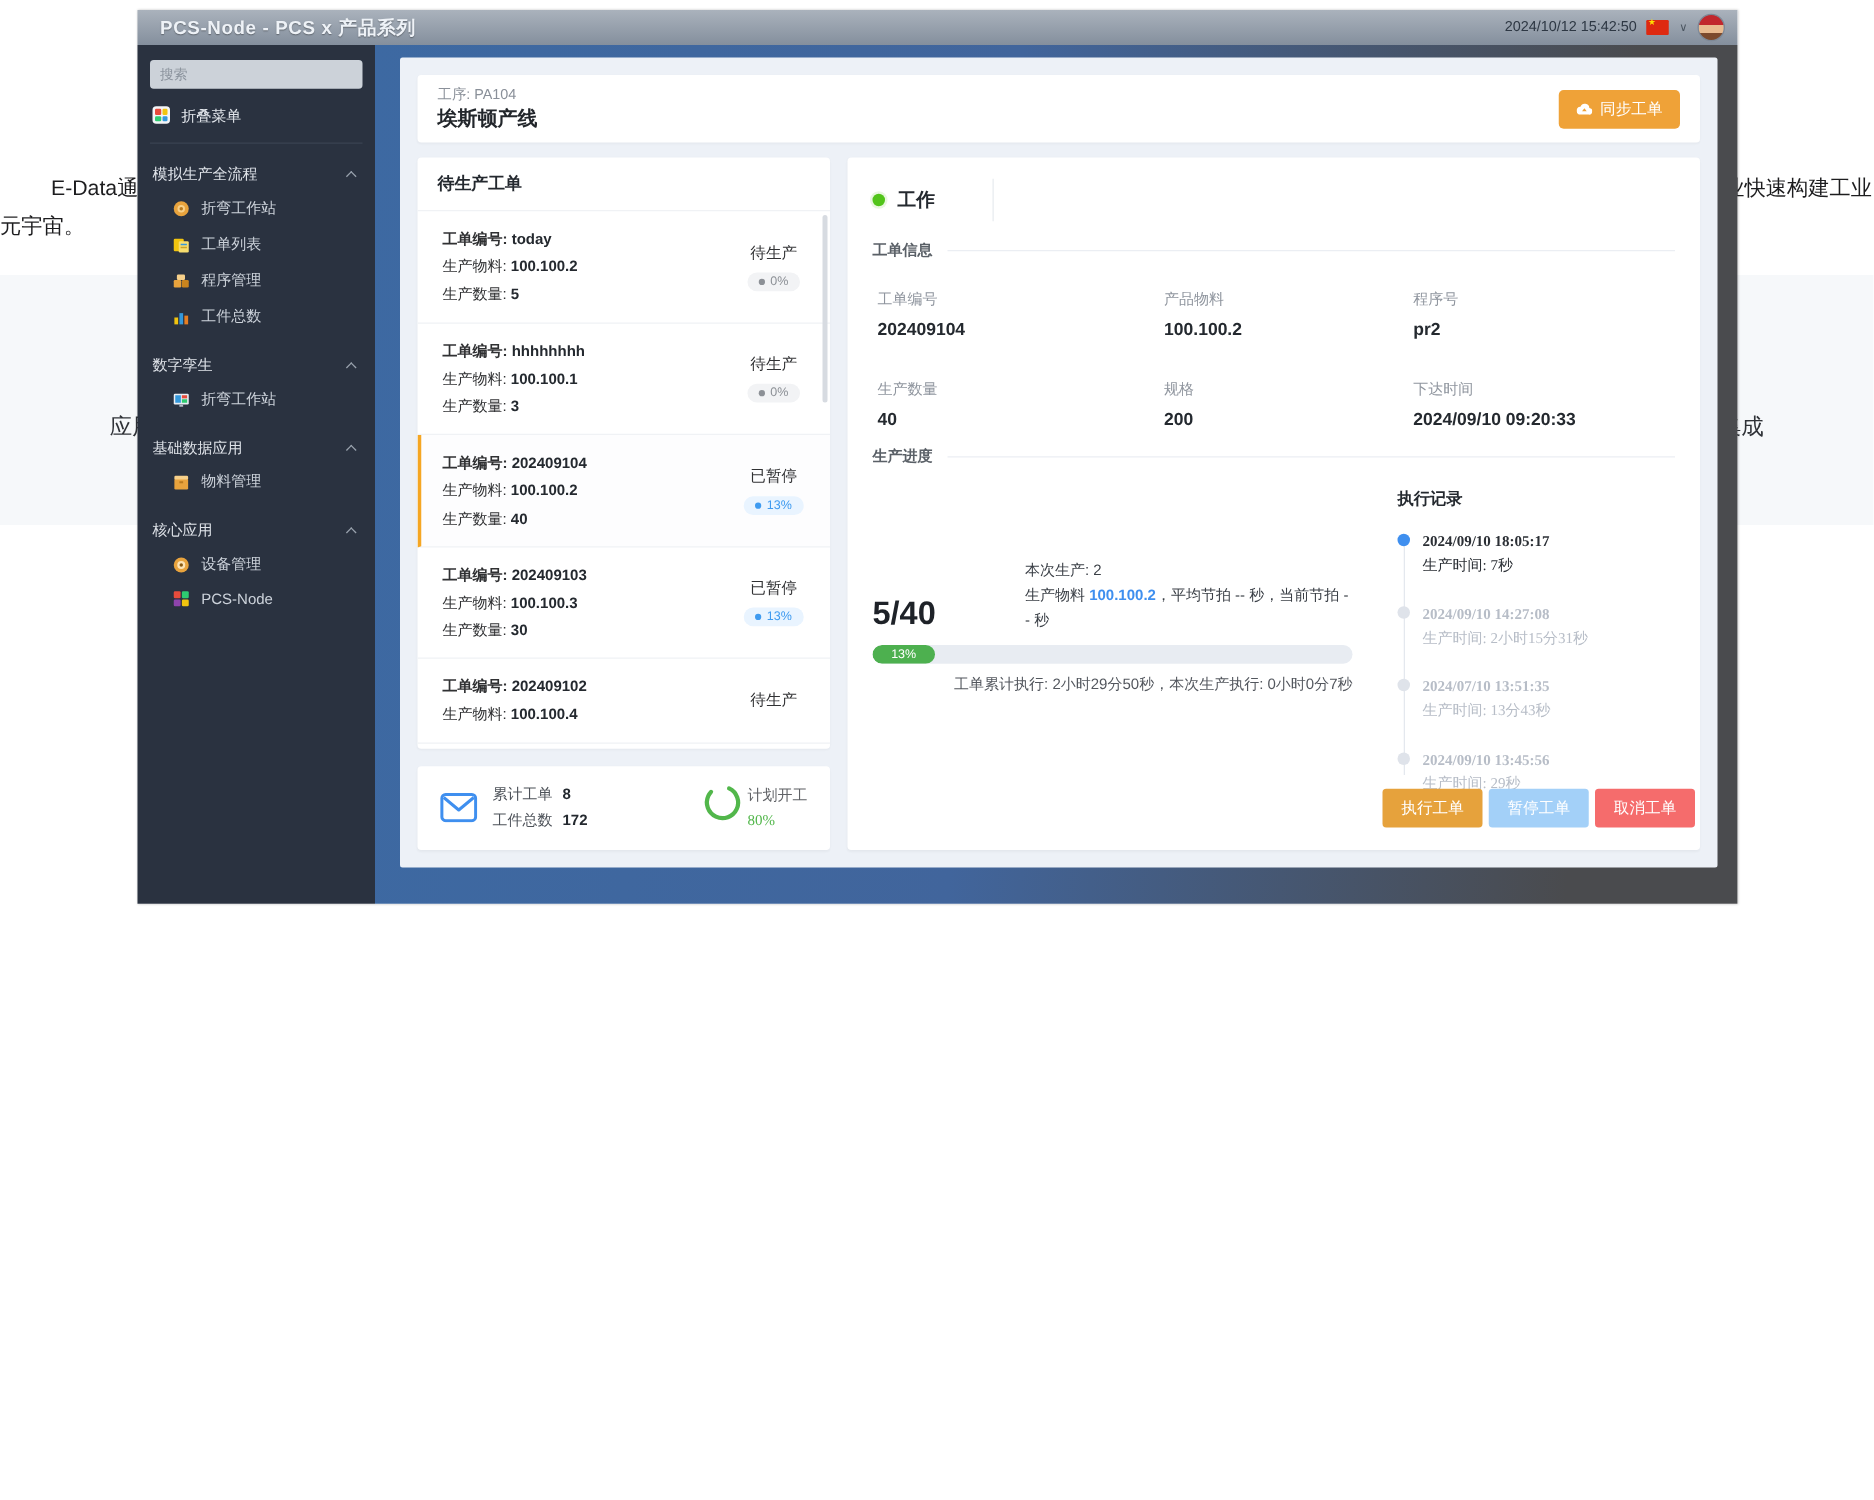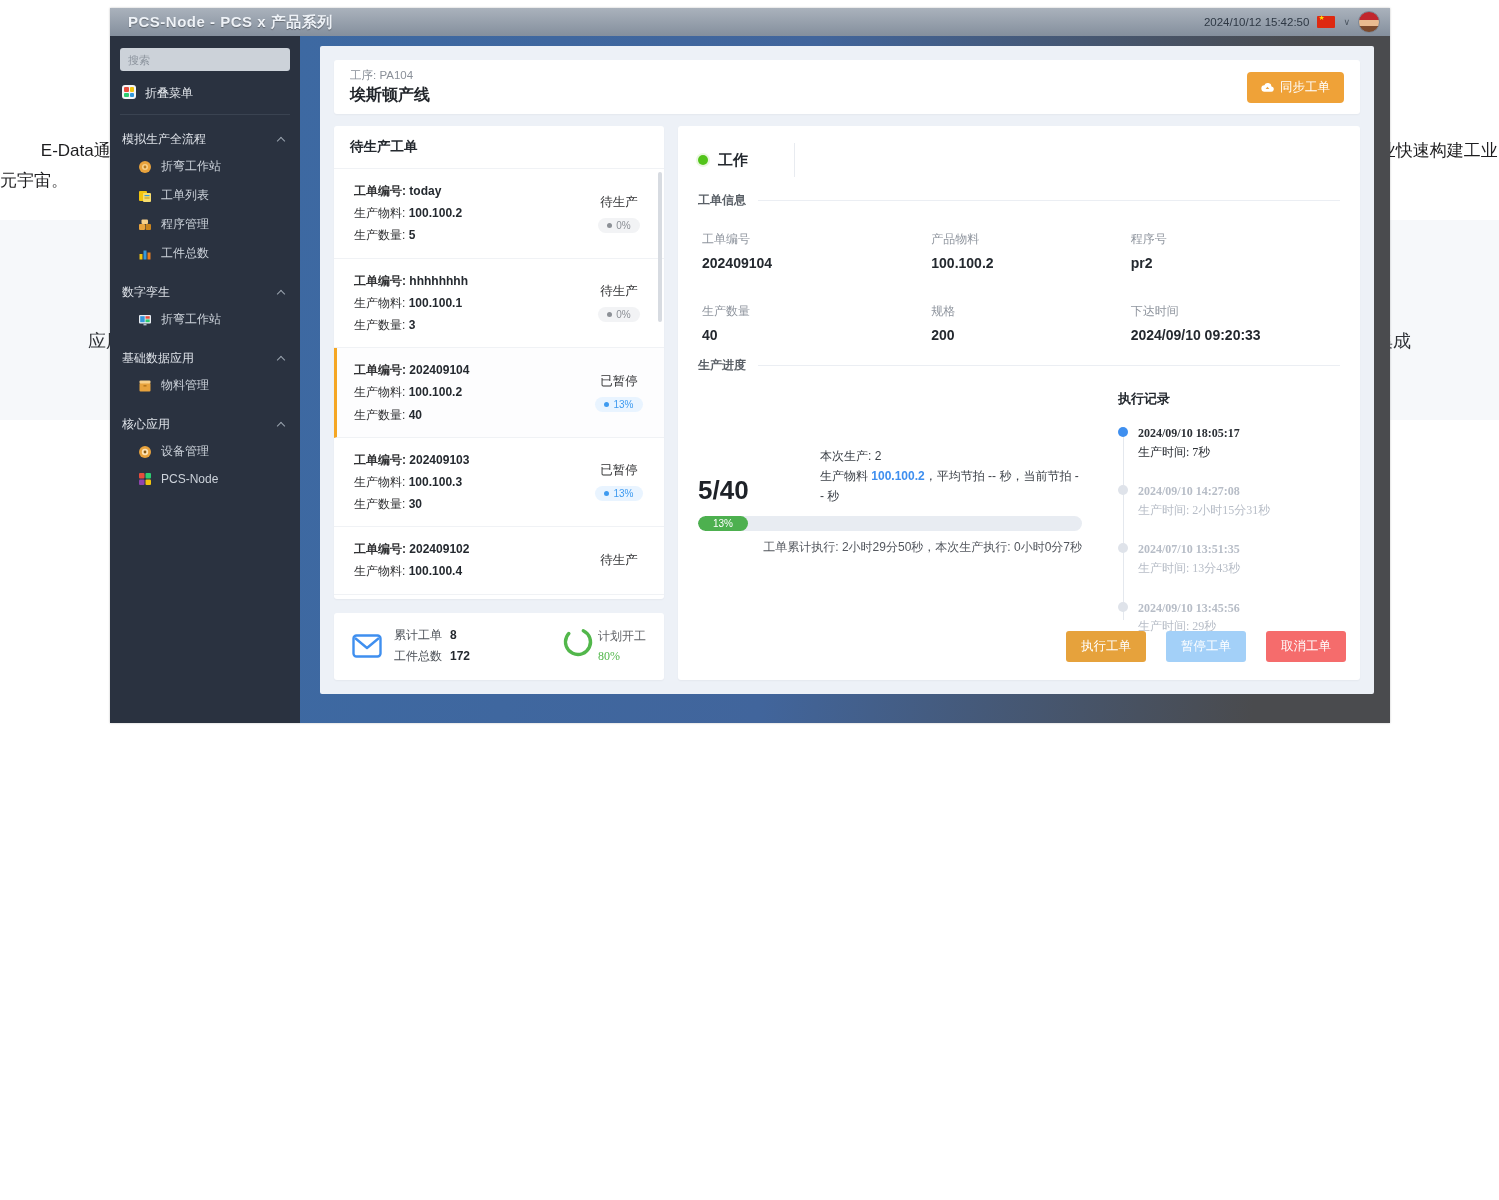--- a/index.html
+++ b/index.html
@@ -101,21 +101,21 @@
   .rec-title { font-size:13px; font-weight:bold; color:#24292f; margin:12px 0 16px; }
   .timeline { position:relative; padding-left:20px; }
   .timeline::before { content:""; position:absolute; left:4.5px; top:8px; bottom:16px; width:1px; background:#e4e8ee; }
   .trec { position:relative; margin-bottom:21px; }
   .trec .tdot { position:absolute; left:-20px; top:3px; width:10px; height:10px; border-radius:50%; background:#dfe3ea; }
   .trec .tt { font-size:12px; color:#b7bdc7; font-weight:bold; line-height:1.55; }
   .trec .td { font-size:12px; color:#b7bdc7; line-height:1.55; }
   .trec.active .tdot { background:#3f8fef; }
   .trec.active .tt, .trec.active .td { color:#2b2f35; }
 
-  .action-btns { position:absolute; right:14px; bottom:18px; display:flex; gap:20px; }
+  .action-btns { position:absolute; right:4px; bottom:18px; display:flex; gap:5px; }
   .abtn { border:none; border-radius:3px; color:#fff; font-size:12.5px; padding:7px 15px; cursor:pointer; }
   .abtn.exec { background:#e6a23c; }
   .abtn.pause { background:#a3d0f8; }
   .abtn.cancel { background:#f56c6c; }
 
   
   .mk-heading { text-align:center; margin-top:72px; font-size:28px; font-weight:bold; color:#16a0ab; }
   .mk-para { margin-top:26px; font-size:17px; color:#1d1d1f; line-height:1.75; text-indent:2.4em; }
   .cards { display:flex; gap:20px; margin-top:24px; }
   .card { flex:1; height:200px; background:#f6f8fa; display:flex; flex-direction:column; align-items:center; justify-content:center; gap:22px; padding-bottom:28px; }

